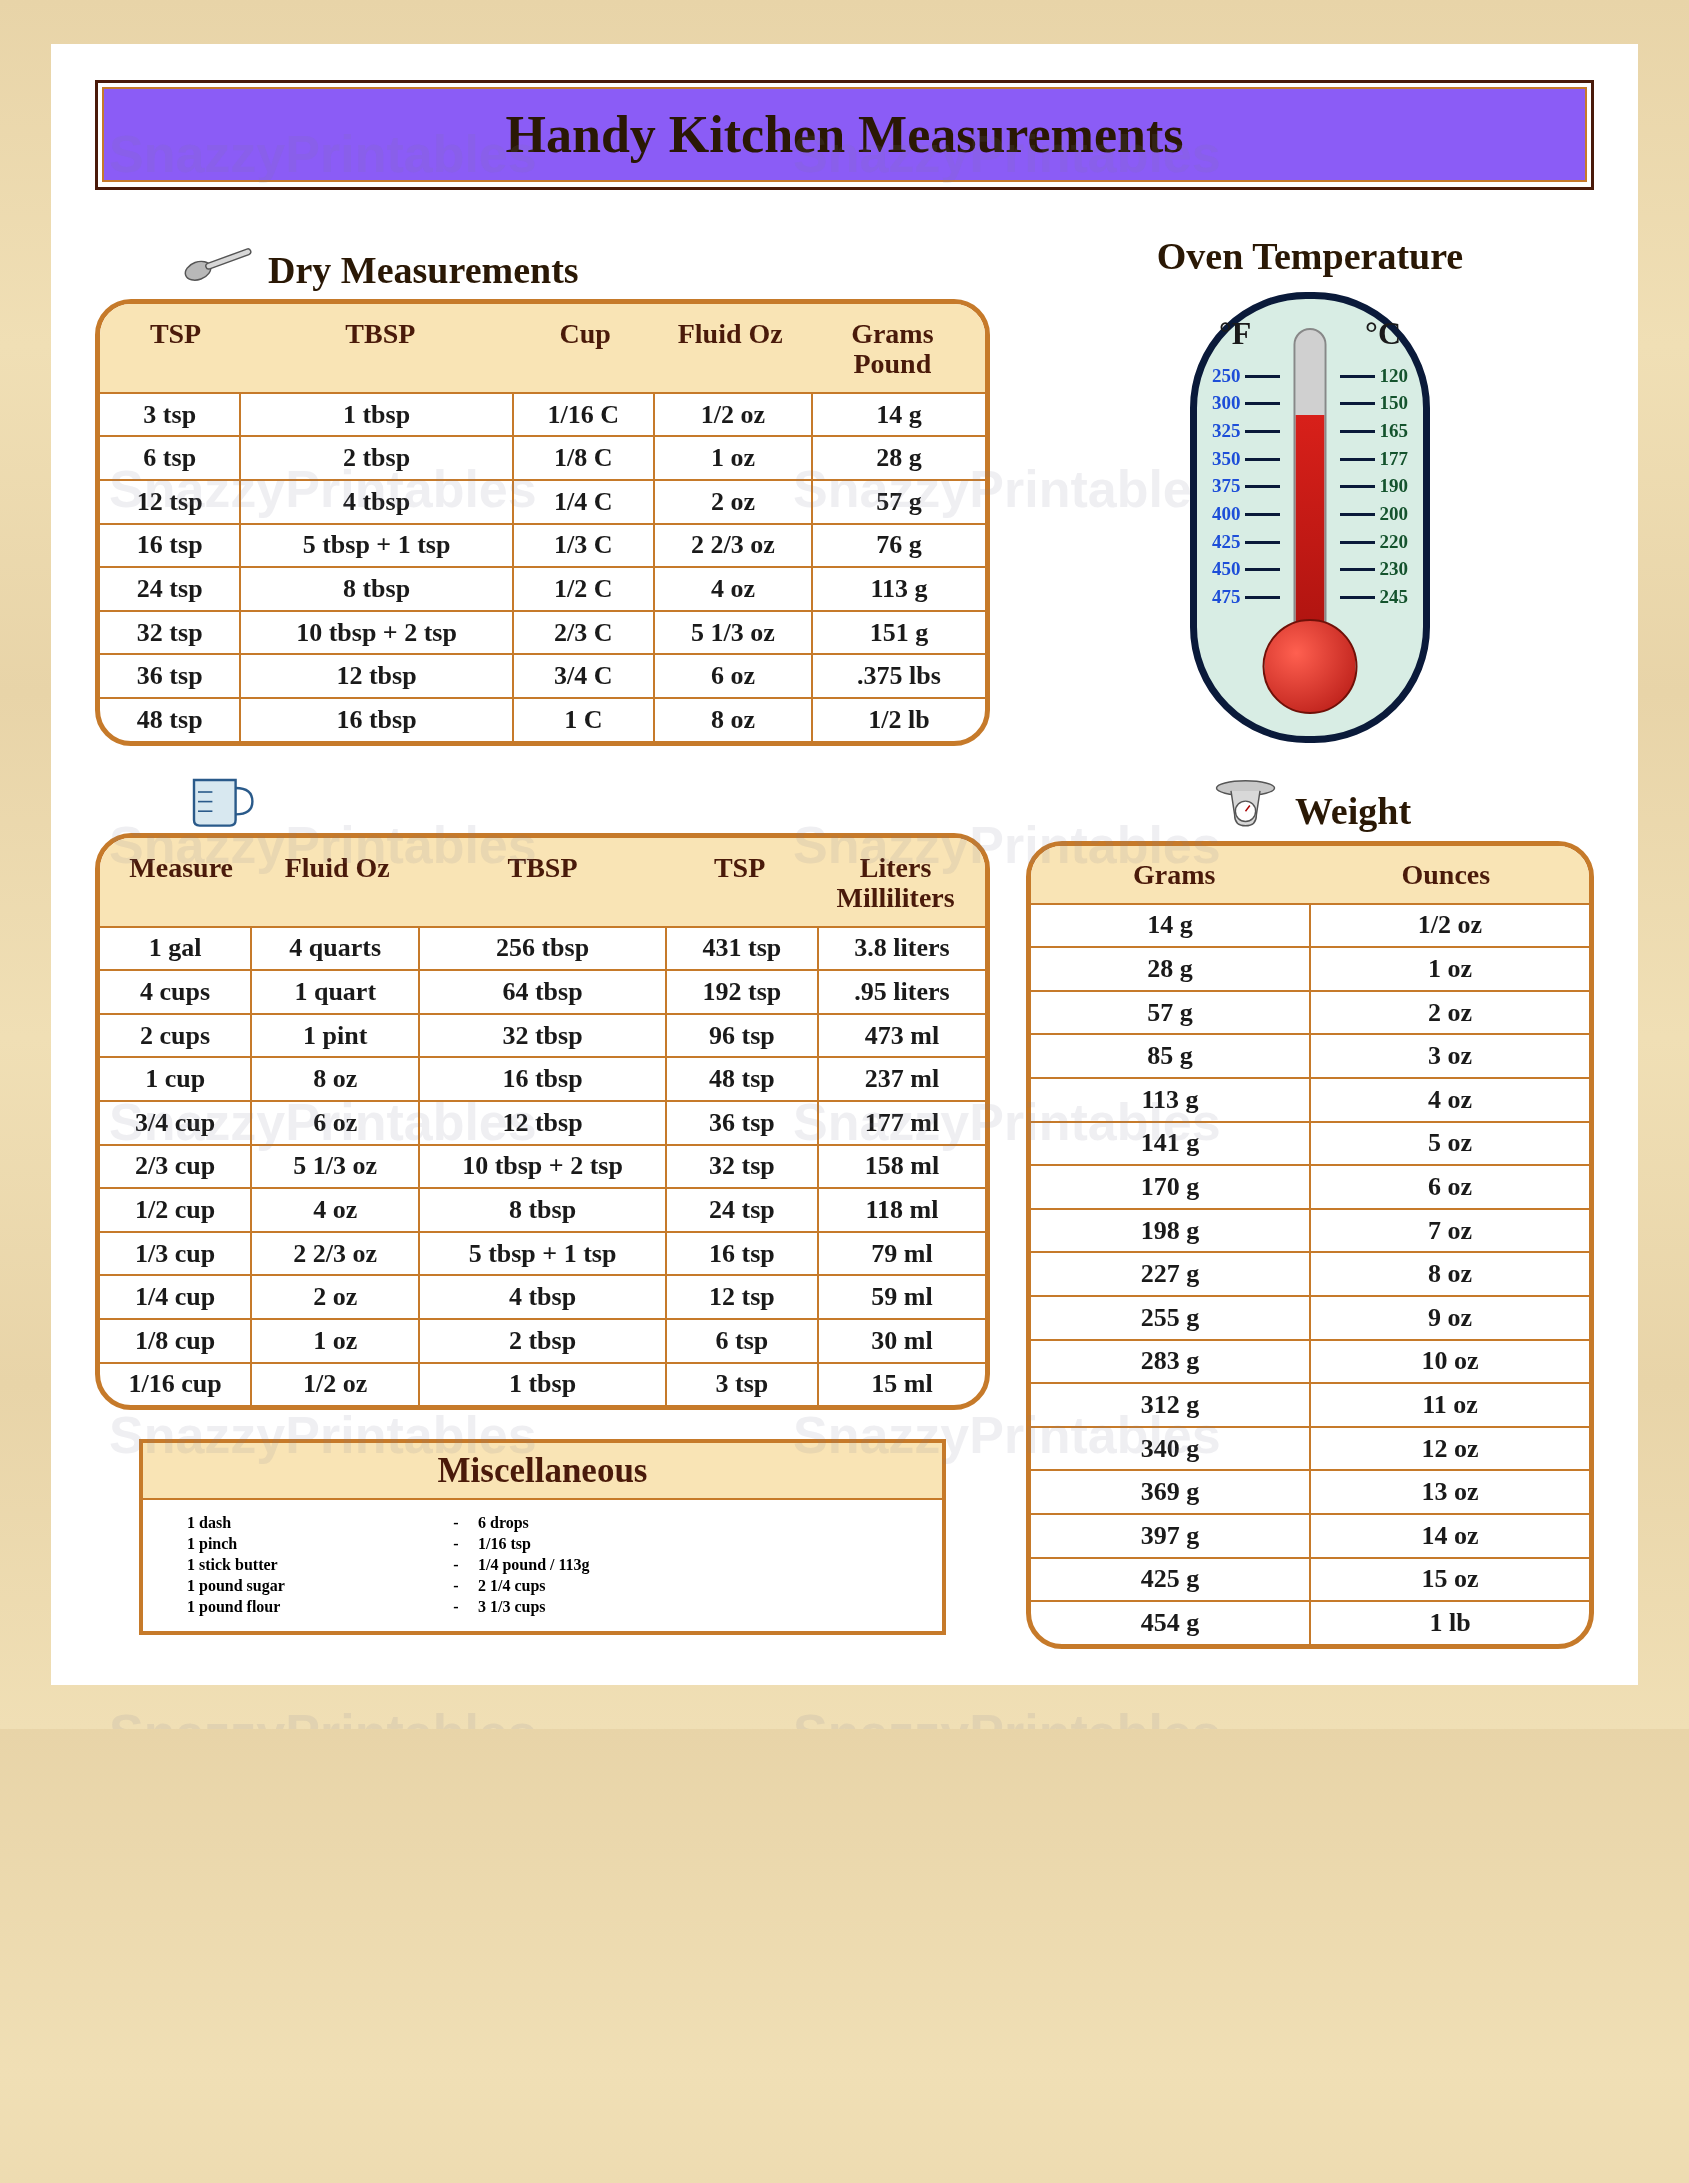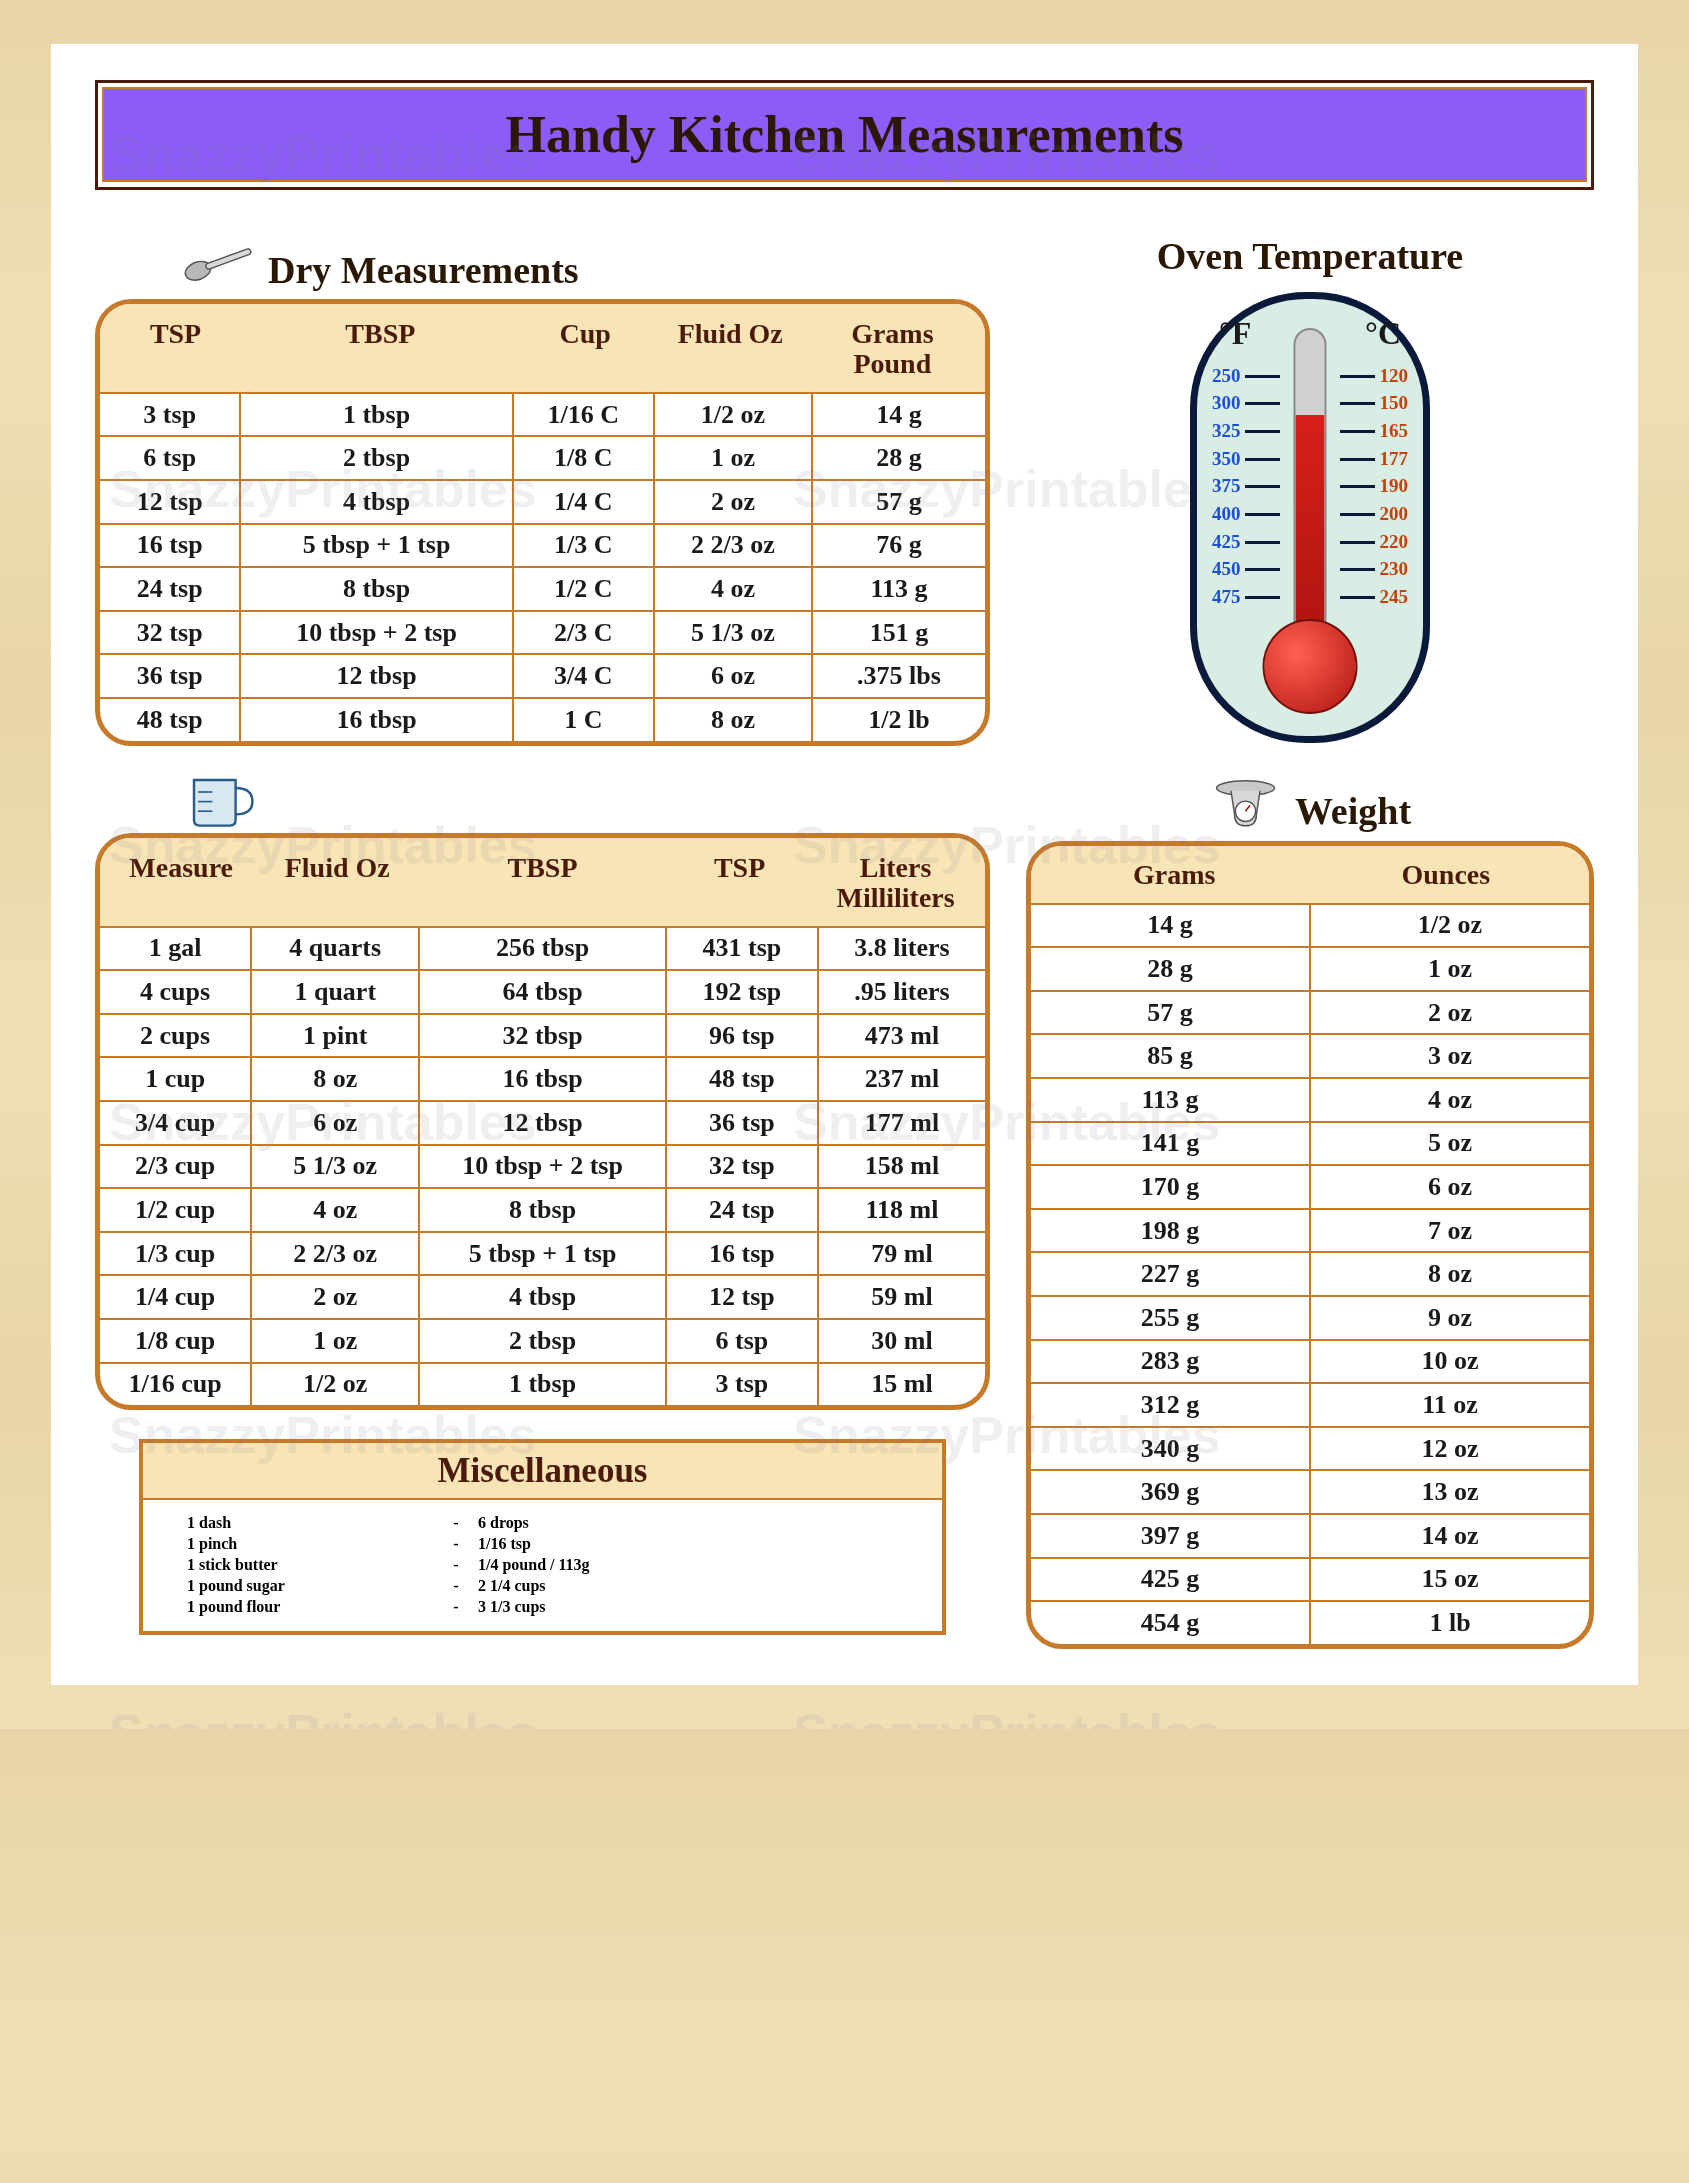--- a/index.html
+++ b/index.html
@@ -145,21 +145,21 @@
   .thermo-label {
     position: absolute; top: 23px;
     font-family: 'Comic Sans MS', cursive;
     font-size: 32px; font-weight: bold; color: #1a1a1a;
   }
   .thermo-f { left: 29px; }
   .thermo-c { right: 29px; }
   .thermo-eq { left: 50%; transform: translateX(-50%); top: 29px; position: absolute; font-size: 26px; font-family: 'Comic Sans MS', cursive; }
   .tick { position: absolute; font-weight: bold; font-size: 19px; display: flex; align-items: center; gap: 4.4px; }
   .tick-f { left: 22px; color: #1d4ed8; }
-  .tick-c { right: 22px; color: #c2410c; }
+  .tick-c { right: 22px; color: #14532d; }
   .tick-line { width: 35px; height: 2.9px; background: #0a1a3a; display: inline-block; }
   .svg-spoon { transform: rotate(-20deg); }
 </style>
 </head>
 <body>
 
 <div class="page">
 
   <div class="watermark" style="top:80px;left:58px">SnazzyPrintables</div>
   <div class="watermark" style="top:80px;left:742px">SnazzyPrintables</div>

